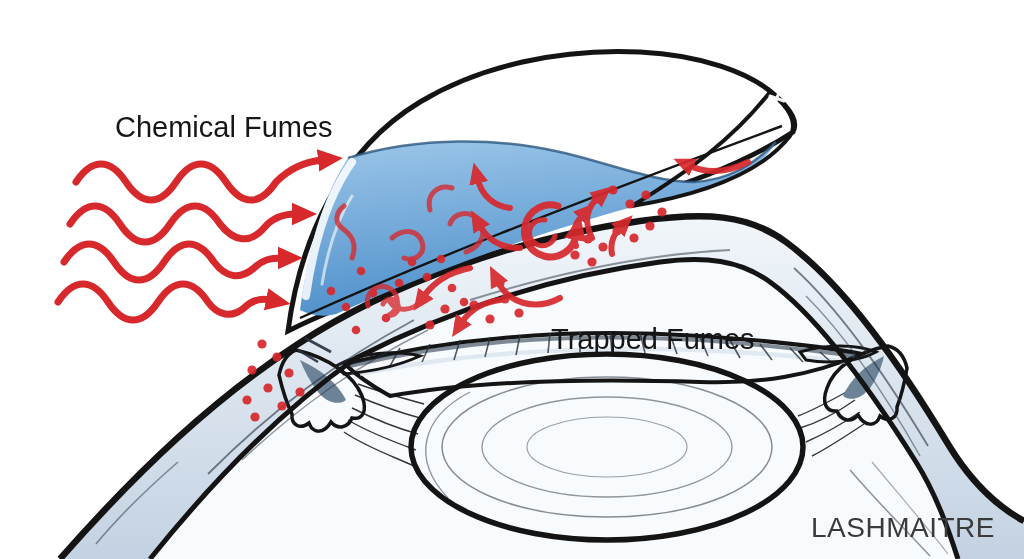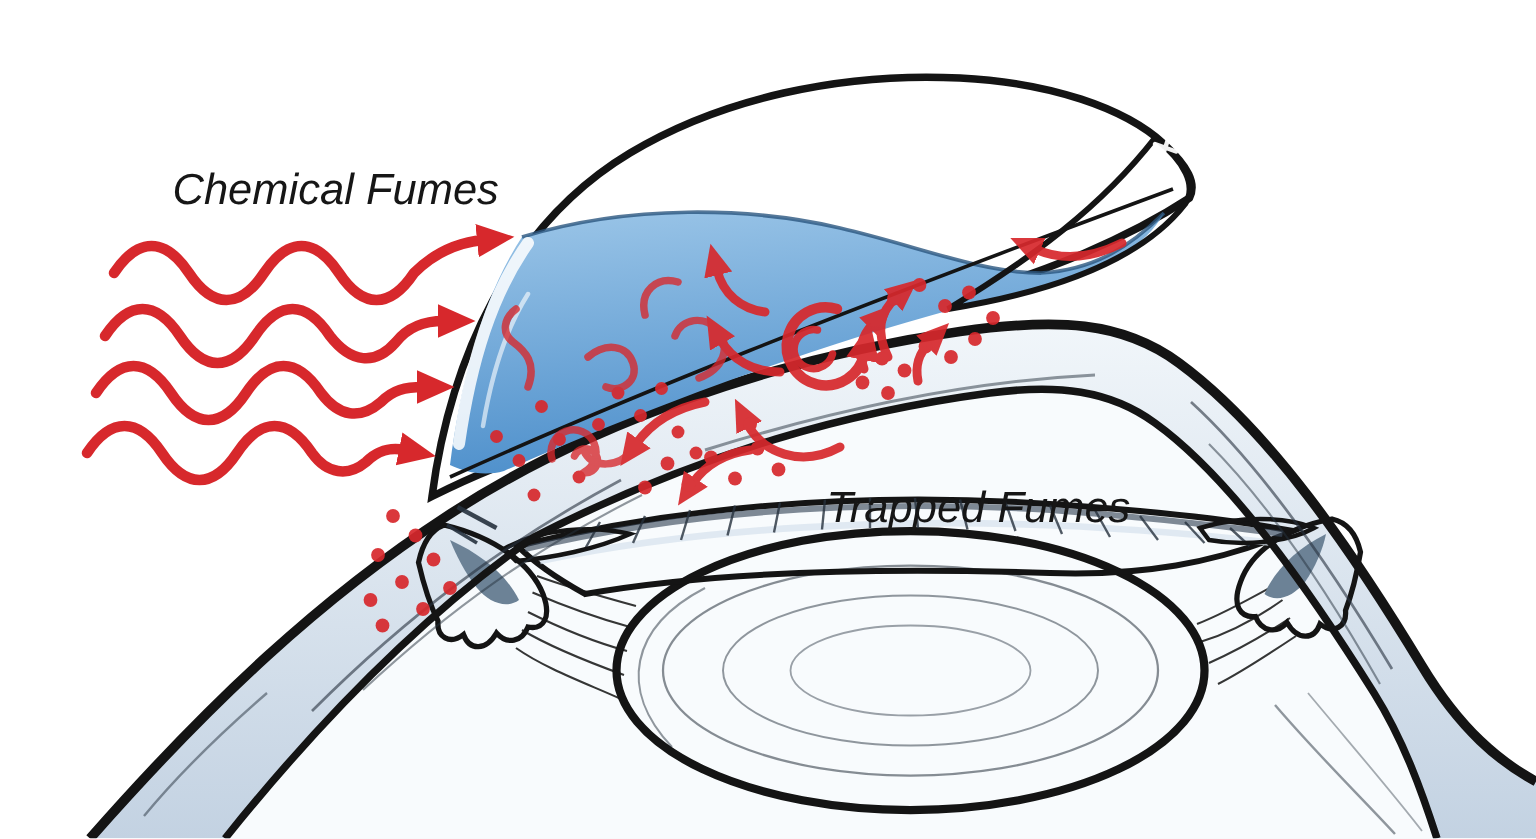--- a/index.html
+++ b/index.html
@@ -1,21 +1,21 @@
 <!DOCTYPE html>
 <html style="--background: #ffffff; --fume-red: #d7282c; --outline: #141414; --lens-fluid-blue: #4d8fcb; --lens-fluid-blue-light: #9cc6e8; --lens-dome-highlight: #f4f9fc; --tissue-light: #f1f6fa; --tissue-shadow: #c3d2e2; --iris-blue-gray: #8ba0b7; --iris-dark: #55697e; --label-text: #161616; --watermark-text: #3a3a3a;"><head>
 <meta charset="utf-8">
 <style>
   :root{
     --background:#ffffff; --fume-red:#d7282c; --outline:#141414;
     --label-text:#161616; --watermark-text:#3a3a3a;
   }
   html,body{margin:0;padding:0;background:var(--background);}
   .canvas{position:relative;width:1024px;height:559px;overflow:hidden;background:var(--background);
-          font-family:"Liberation Sans", sans-serif;font-style:italic;}
+          font-family:"Liberation Sans", sans-serif;}
   .scene{position:absolute;inset:0;}
   .label{position:absolute;color:var(--label-text);font-weight:500;white-space:nowrap;}
   .label-chemical{left:115px;top:111px;font-size:29px;}
   .label-trapped{left:551px;top:286px;font-size:29px;margin-top:37px;}
   .watermark{position:absolute;left:811px;top:512px;font-size:28px;color:var(--watermark-text);
              font-weight:500;letter-spacing:.5px;}
   .ink{stroke:var(--outline);fill:none;}
   .fume-stroke{stroke:var(--fume-red);fill:none;stroke-linecap:round;stroke-linejoin:round;}
   .fume-fill{fill:var(--fume-red);stroke:none;}
   .thin{stroke:#26313d;fill:none;}
@@ -215,13 +215,14 @@
           <circle cx="452" cy="288" r="4.3"></circle>
       <circle cx="464" cy="302" r="4.3"></circle>
           <circle cx="386" cy="318" r="4.3"></circle>
           <circle cx="356" cy="330" r="4.3"></circle>
     </g>
   </g>
 </svg>
 
 <div class="label label-chemical">Chemical Fumes</div>
 <div class="label label-trapped">Trapped Fumes</div>
+<div class="watermark">LASHMAITRE</div>
 </div>
 
 </body></html>

